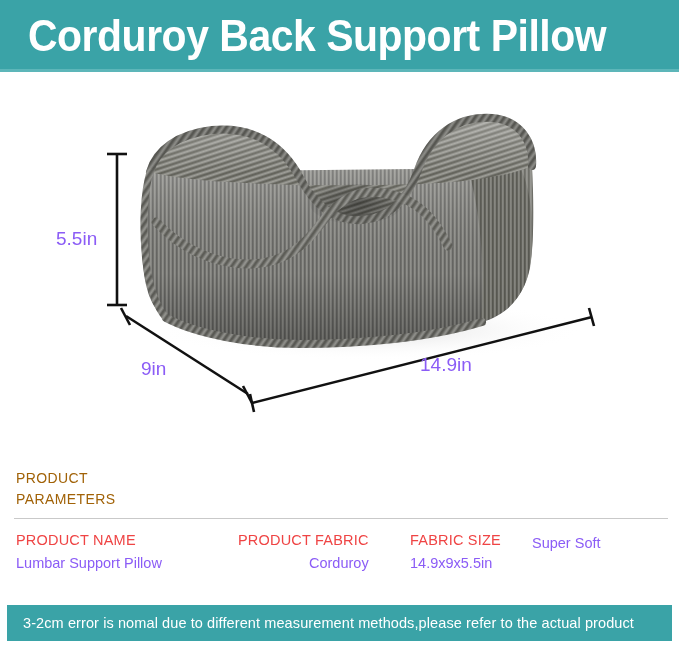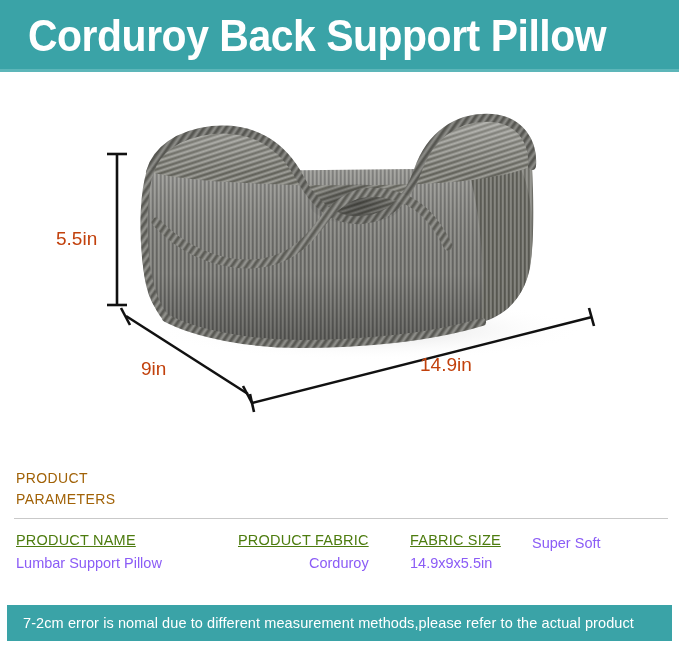--- a/index.html
+++ b/index.html
@@ -73,21 +73,21 @@
     left: 0;
     top: 72px;
     width: 679px;
     height: 378px;
     pointer-events: none;
   }
   .dim-label {
     position: absolute;
     font-family: "Liberation Sans", sans-serif;
     font-size: 19px;
-    color: #c2410c;
+    color: #8b5cf6;
     white-space: nowrap;
   }
   .dim-h {   
     left: 56px;
     top: 156px;
   }
   .dim-d {   
     left: 141px;
     top: 286px;
   }
@@ -127,25 +127,24 @@
     top: 75px;
     width: 679px;
     height: 60px;
   }
   .param-col {
     position: absolute;
     top: 0;
   }
   .param-col .p-head {
     font-size: 14.5px;
-    color: #4d7c0f;
+    color: #ef4444;
     letter-spacing: 0.2px;
     line-height: 20px;
     white-space: nowrap;
-    text-decoration: underline;
   }
   .param-col .p-value {
     font-size: 14.5px;
     color: #8b5cf6;
     line-height: 22px;
     margin-top: 2px;
     white-space: nowrap;
   }
   .col-0 { left: 16px; }
   .col-0 .p-value { text-align: left; }
@@ -356,16 +355,16 @@
         <div class="p-head">FABRIC SIZE</div>
         <div class="p-value">14.9x9x5.5in</div>
       </div>
       <div class="param-col col-3">
         <div class="p-value">Super Soft</div>
       </div>
     </div>
   </div>
 
   <div class="note-banner">
-    <div class="note-text">7-2cm error is nomal due to different measurement methods,please refer to the actual product</div>
+    <div class="note-text">3-2cm error is nomal due to different measurement methods,please refer to the actual product</div>
   </div>
 
 </div>
 
 </body></html>

